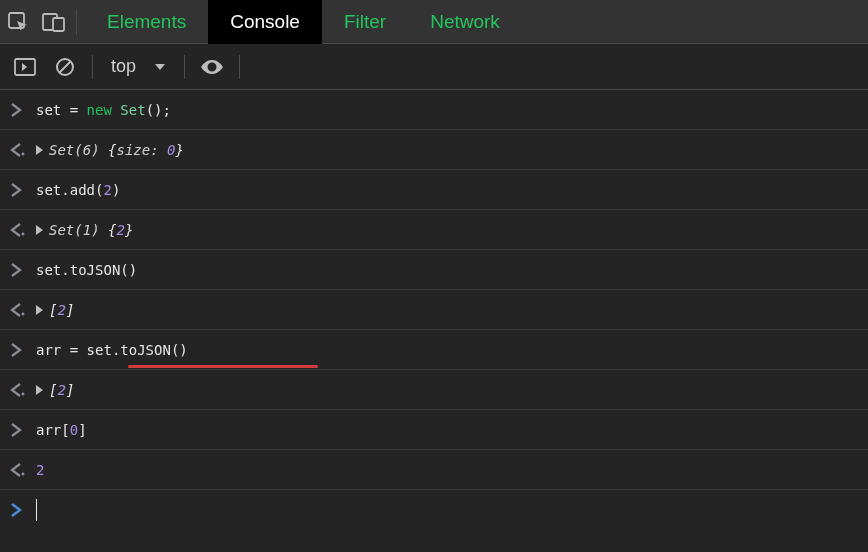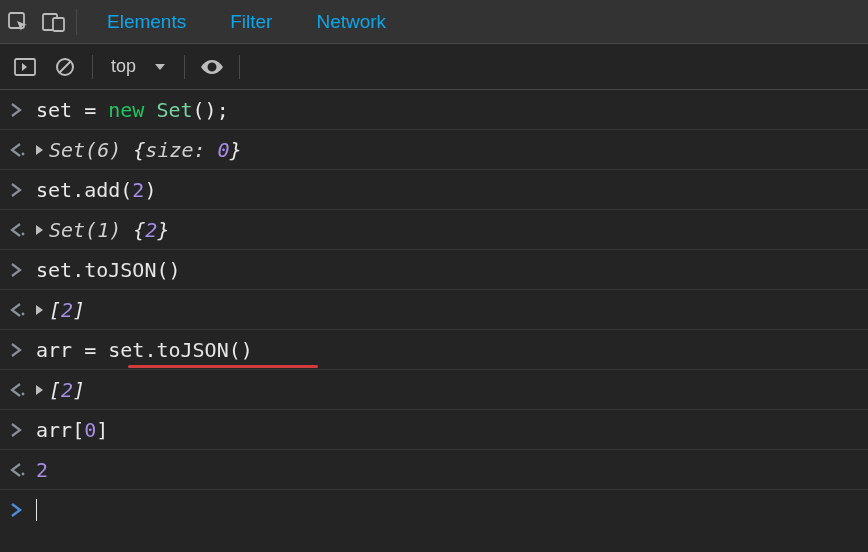--- a/index.html
+++ b/index.html
@@ -34,21 +34,21 @@
     width: 1px;
     height: 26px;
     background: #4a4a4a;
     margin: 0 8px 0 4px;
   }
   .top-tabs .tab {
     padding: 0 22px;
     height: 44px;
     display: flex;
     align-items: center;
-    color: #0ea5e9;
+    color: #22c55e;
     font-size: 19px;
     cursor: pointer;
   }
   .top-tabs .tab.active {
     background: #000;
     color: #fff;
   }
   .toolbar {
     display: flex;
     align-items: center;
@@ -105,21 +105,21 @@
   .row.output .gutter { color: #8a8f98; }
   .row.prompt .gutter { color: #4b8dda; }
   .gutter {
     width: 26px;
     display: flex;
     align-items: center;
     font-size: 18px;
     flex-shrink: 0;
   }
   .content {
-    font-size: 20px;
+    font-size: 14px;
     white-space: pre;
     display: flex;
     align-items: center;
   }
   .disclose {
     width: 0; height: 0;
     border-top: 5px solid transparent;
     border-bottom: 5px solid transparent;
     border-left: 7px solid #bdbdbd;
     margin-right: 6px;
@@ -159,20 +159,21 @@
     </svg>
   </div>
   <div class="icon-btn">
     <svg width="24" height="22" viewBox="0 0 24 22" fill="none" stroke="#bcbcbc" stroke-width="1.8">
       <rect x="1" y="3" width="14" height="16" rx="1.5"></rect>
       <rect x="11" y="7" width="11" height="13" rx="1.5" fill="#333333"></rect>
     </svg>
   </div>
   <div class="divider"></div>
   <div class="tab">Elements</div>
+  <div class="tab active">Console</div>
   <div class="tab">Filter</div>
   <div class="tab">Network</div>
 </div>
 
 <div class="toolbar">
   <div class="icon-btn">
     <svg width="24" height="22" viewBox="0 0 24 22" fill="none" stroke="#bcbcbc" stroke-width="1.8">
       <rect x="2" y="3" width="20" height="16" rx="1.5"></rect>
       <path d="M9 7 L14 11 L9 15 Z" fill="#bcbcbc" stroke="none"></path>
     </svg>

